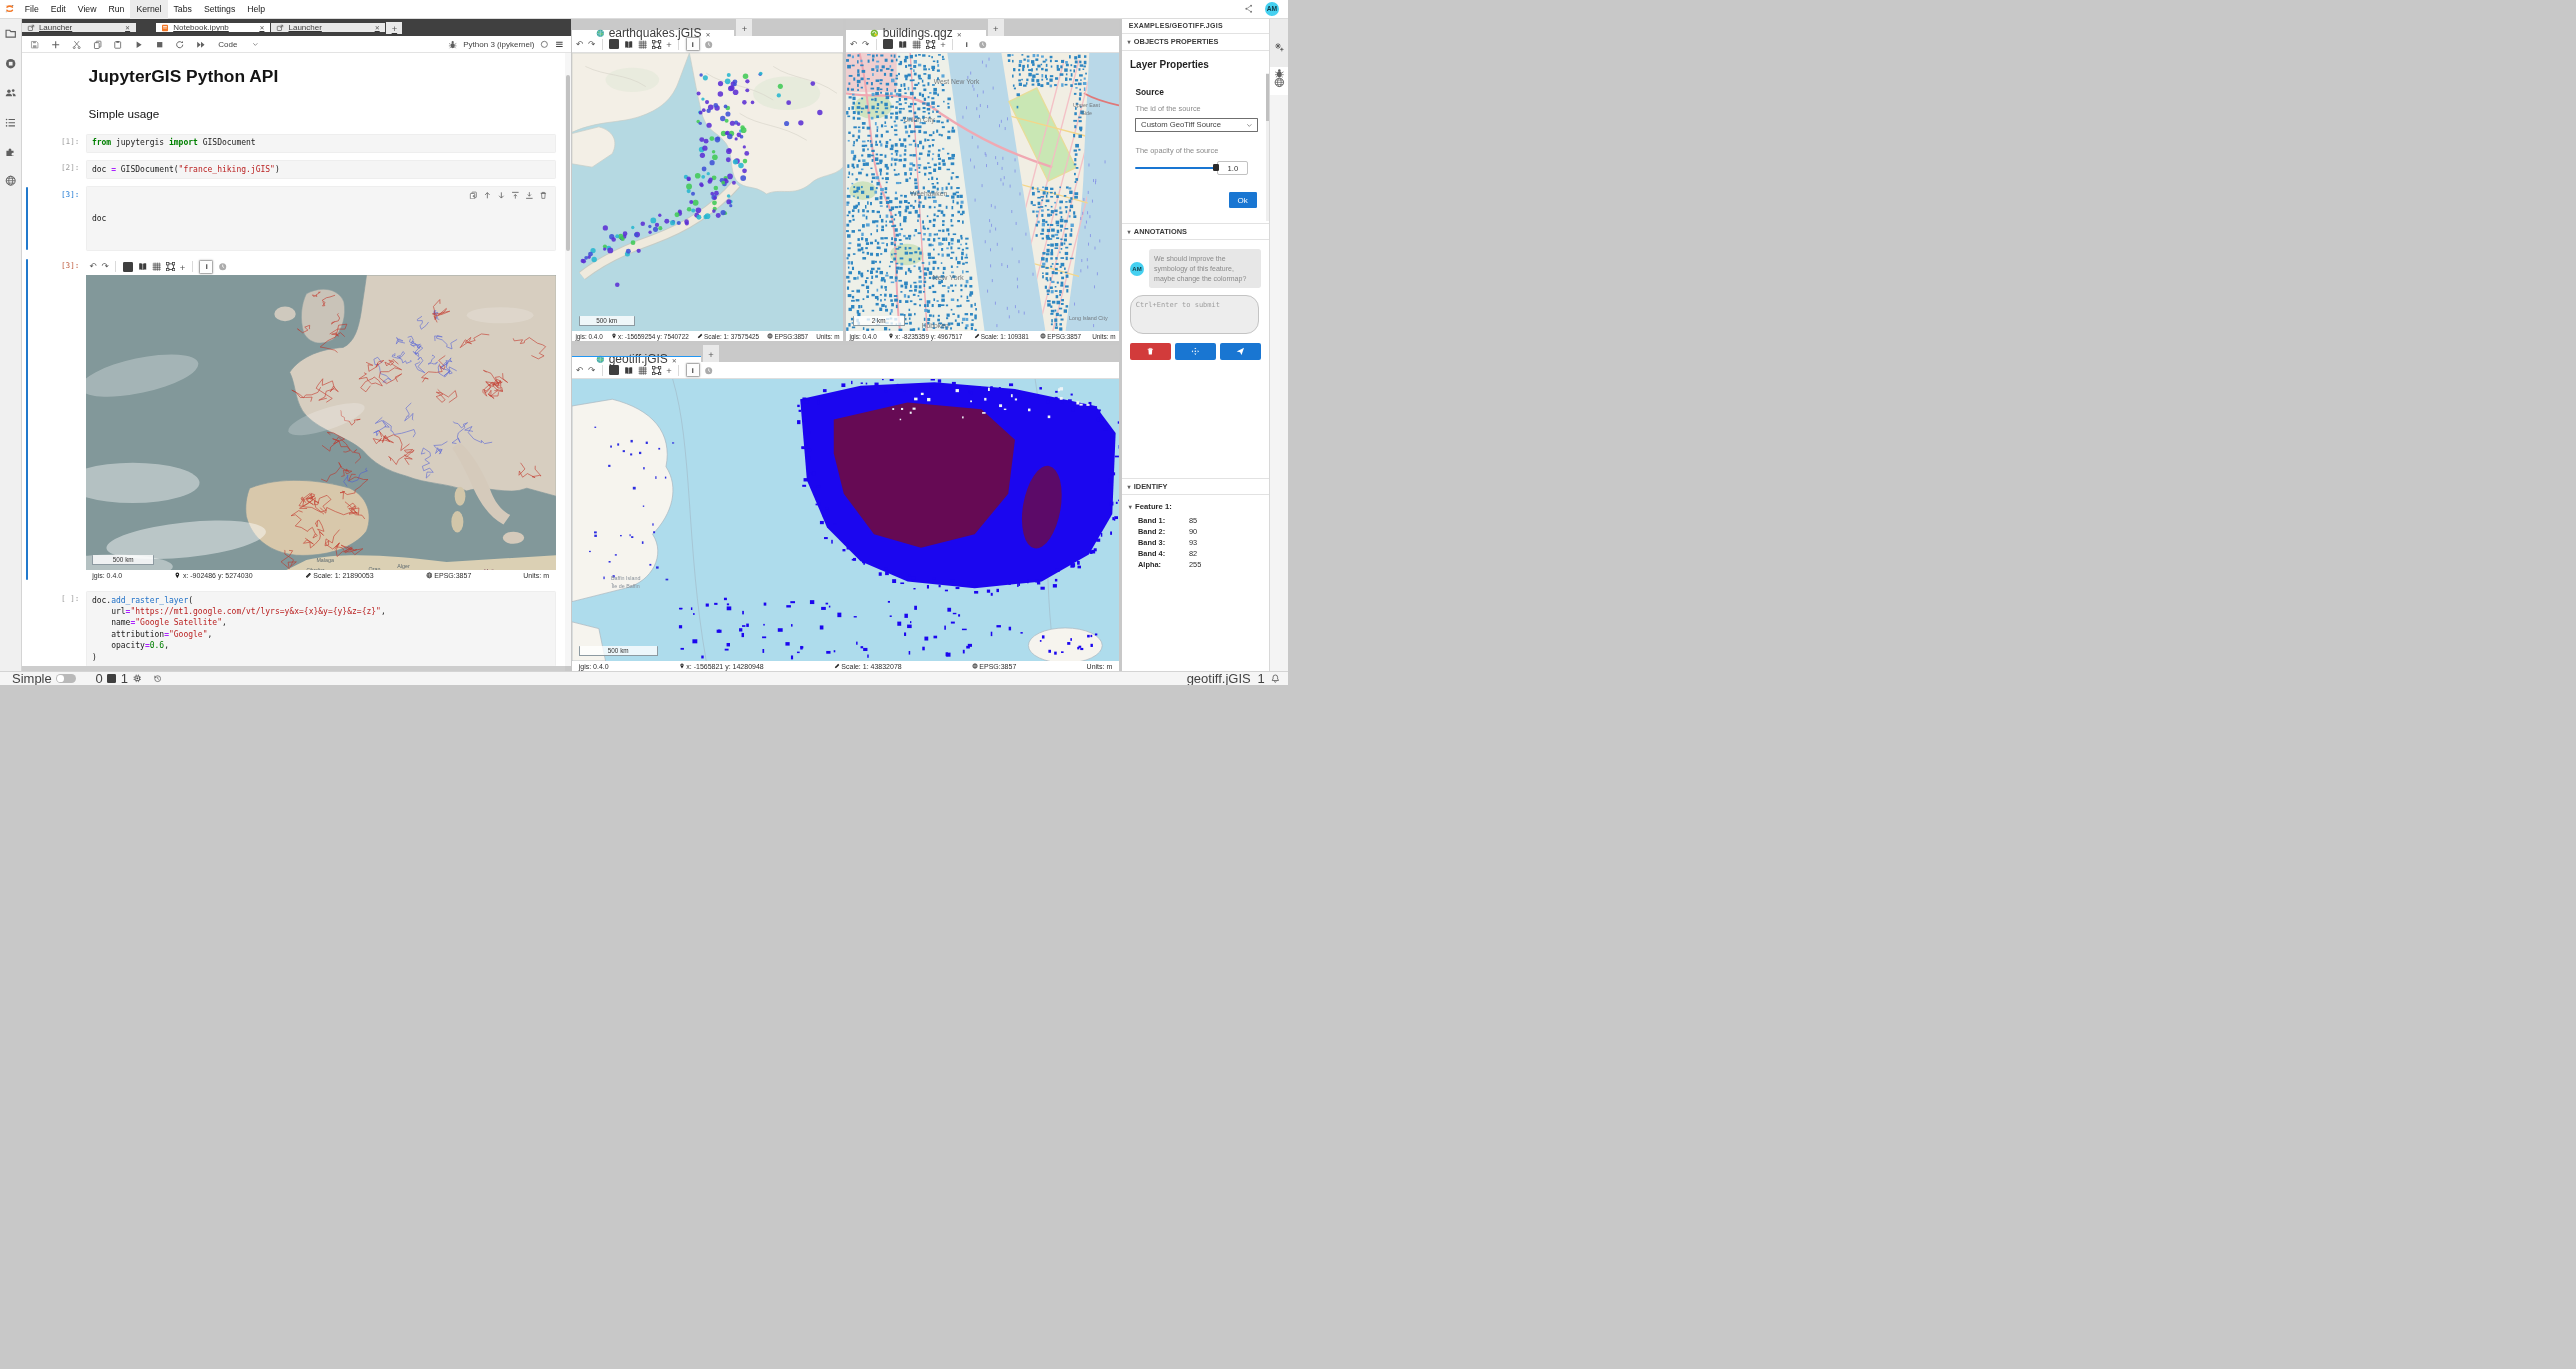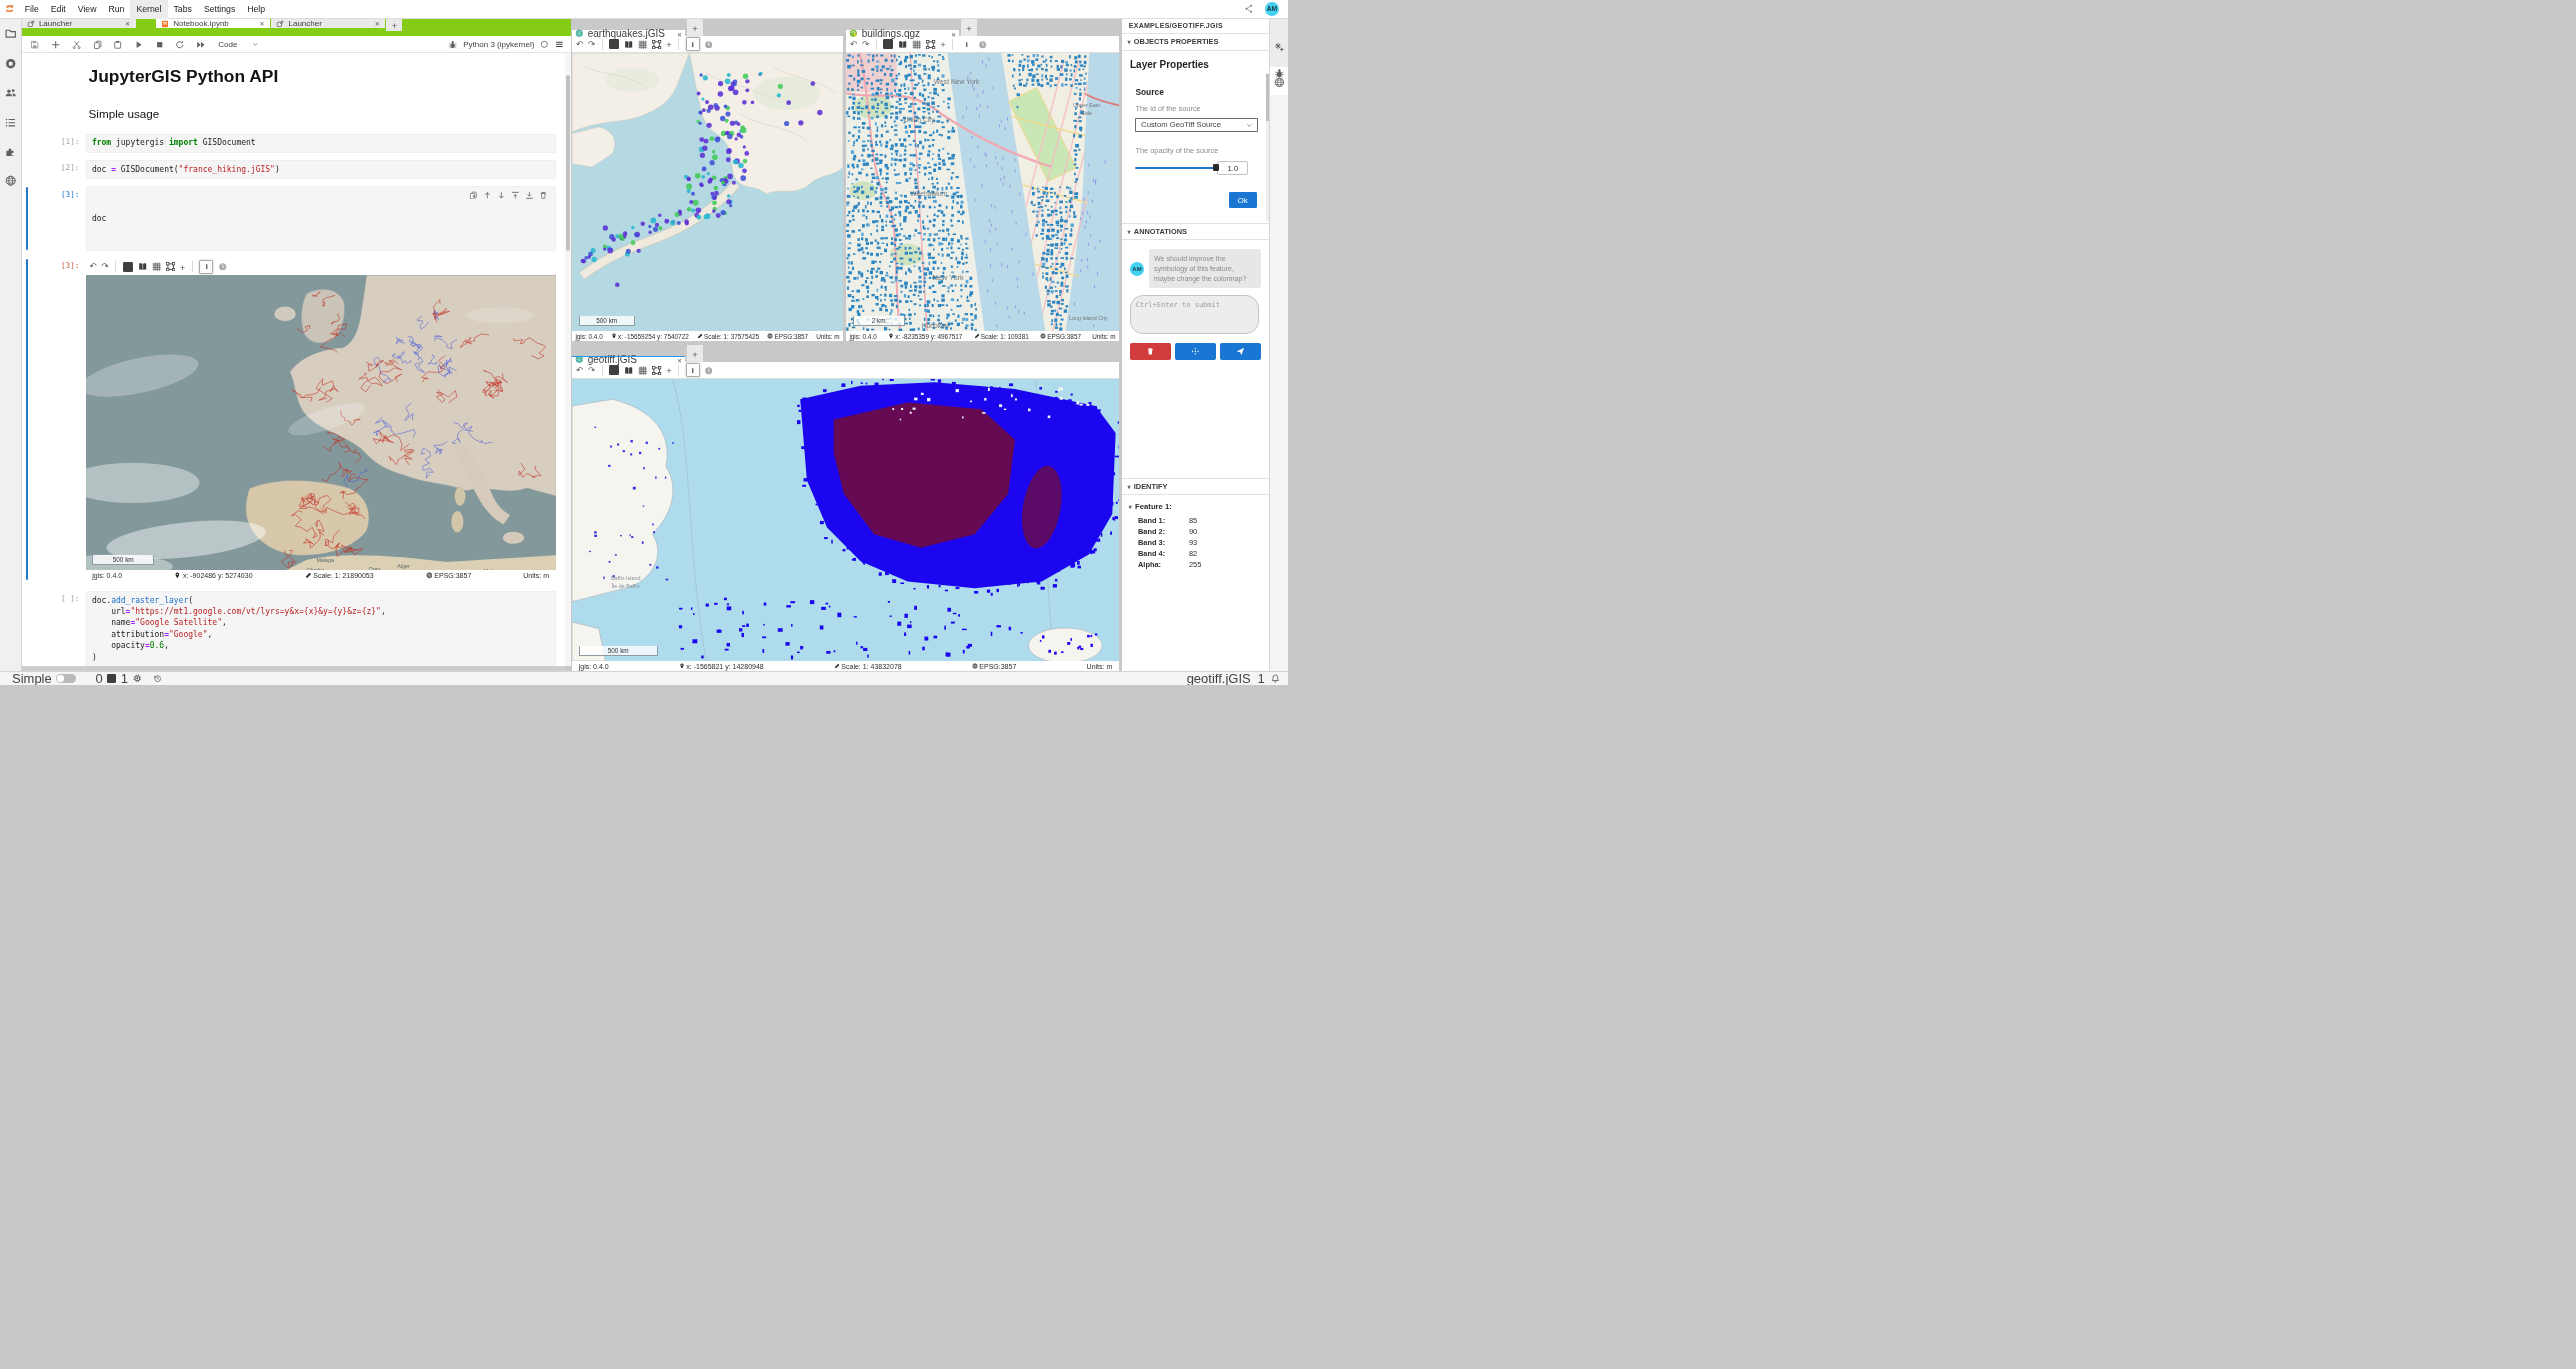--- a/index.html
+++ b/index.html
@@ -33,21 +33,21 @@
   .u-undo::before { content:"\21B6"; } .u-redo::before { content:"\21B7"; }
   .x::before { content:"\2715"; font-size:6px; color:#555; }
   .plus::before { content:"+"; font-size:9.4px; color:#555; }
   .caret::before { content:"\25BE"; font-size:6px; color:#616161; }
   .term-badge { width:10px; height:10px; background:#3f3f3f; border-radius:1.3px; color:#fff;
                 font-family:"DejaVu Sans Mono",monospace; font-size:5px; display:inline-flex;
                 align-items:center; justify-content:center; flex:none; }
 
   
   #nb { position:absolute; left:21.5px; top:19px; width:549px; height:652px; }
-  .tabbar { height:17.4px; background:#84cc16; display:flex; align-items:flex-start; }
+  .tabbar { height:17.4px; background:#404040; display:flex; align-items:center;text-decoration:underline; }
   .tab { display:flex; align-items:center; gap:4px; background:#e9e9e9; margin-right:1.3px;
          padding:0 5.4px; font-size:8px; color:#3c3c3c; min-width:114px; }
   .tab .lbl { flex:1; white-space:nowrap; overflow:hidden; }
   .tab.active { background:#fff;margin-left:19px; }
   .tab-add { width:16px; background:#e9e9e9; display:flex; align-items:center; justify-content:center; }
   #nbtoolbar { height:17px; background:#fff; border-bottom:0.7px solid #e3e3e3; display:flex; align-items:center; gap:6.7px; padding:0 6.7px; }
   #nbtoolbar .right { margin-left:auto; display:flex; align-items:center; gap:6px; font-size:8px; color:#424242; }
   .code-select { display:flex; align-items:center; gap:14.8px; font-size:8px; color:#424242; margin-left:4px; }
   #nbscroll { position:absolute; left:0; top:34px; right:5.4px; bottom:5.4px; background:#fff; overflow:hidden; }
   #nbvscroll { position:absolute; right:0; top:34px; width:5.4px; bottom:5.4px; background:#f6f6f6; }
@@ -78,21 +78,21 @@
               border:0.7px solid #8d9aa1; border-top:none; font-size:6.4px; color:#333; text-align:center;
               line-height:9.4px; border-radius:0.7px; }
   .mapstatus { height:10px; background:#fff; display:flex; align-items:center; justify-content:space-between;
                font-size:7px; color:#2d2d2d; padding:0 6.7px; }
   .mapstatus .itm { display:inline-flex; align-items:center; gap:2px; white-space:nowrap; }
   .mapstatus .ic { width:6.7px; height:6.7px; }
 
   
   .panel { position:absolute; background:#c9c9c9; }
   .ptabbar { height:17.4px; display:flex; align-items:stretch; }
-  .ptab { background:#fff; display:flex; align-items:center; gap:4px; padding:0 3px; font-size:10px;
+  .ptab { background:#fff; display:flex; align-items:center; gap:4px; padding:0 24px; font-size:12px;
           color:#3c3c3c; margin-right:2px; position:relative; min-width:113px;margin-top:11px; }
   .ptab .lbl { flex:1; }
   .ptab.focus::before { content:""; position:absolute; left:0; top:0; right:0; height:1.3px; background:#2196f3; }
   .ptoolbar { height:17px; background:#fff; border-bottom:0.7px solid #dedede; display:flex; align-items:center; gap:4.7px; padding:0 4px; }
   .pmap { position:absolute; left:0; top:34px; right:0; bottom:10px; overflow:hidden;text-decoration:underline; }
   .pmap svg.map { position:absolute; inset:0; width:100%; height:100%; }
   .pstatus { position:absolute; left:0; right:0; bottom:0; height:10px; background:#fff; display:flex;
              align-items:center; justify-content:space-between; font-size:6.4px; color:#2d2d2d; padding:0 3.4px; }
   .pstatus .itm { display:inline-flex; align-items:center; gap:1.3px; white-space:nowrap; }
   .pstatus .ic { width:6px; height:6px; }

